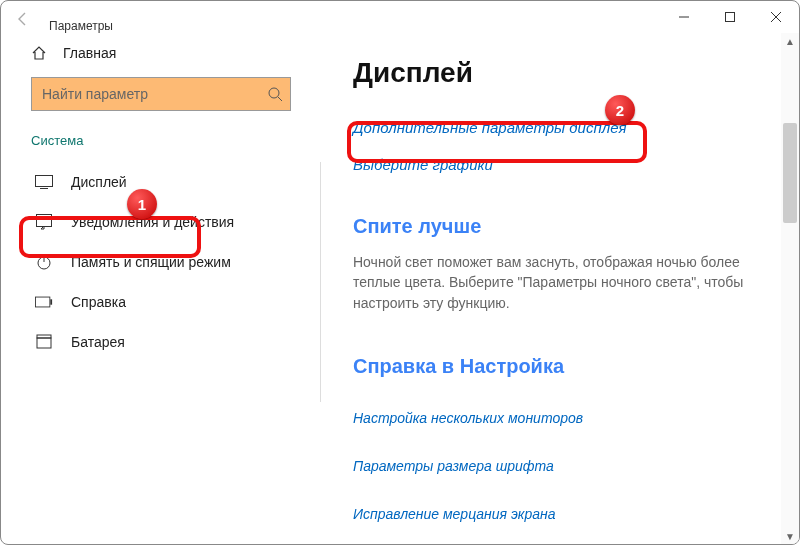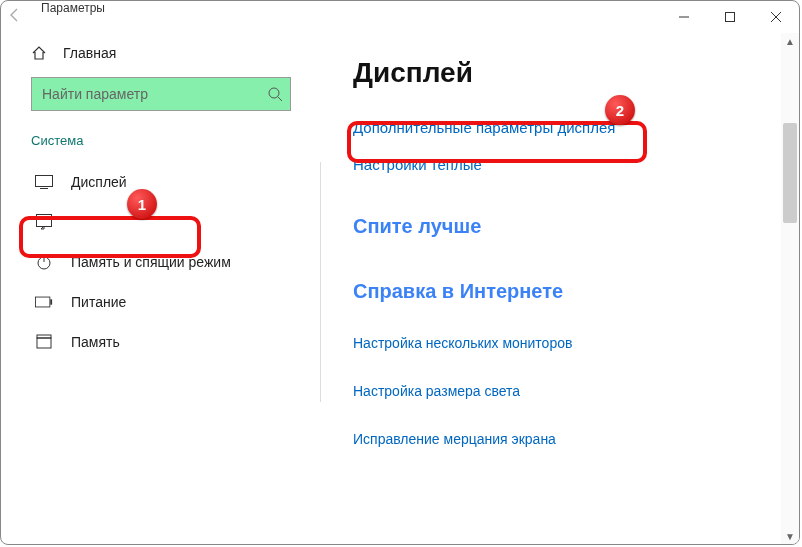--- a/index.html
+++ b/index.html
@@ -1,51 +1,51 @@
 <!DOCTYPE html>
 <html><head>
 <meta charset="utf-8">
 <style>
   * { box-sizing: border-box; margin: 0; padding: 0; font-family: "Segoe UI", Arial, sans-serif; }
   html, body { width: 802px; height: 547px; overflow: hidden; background: #fff; }
   .window { width: 800px; height: 545px; border: 1px solid #888; border-radius: 8px; position: relative; background: #fff; overflow: hidden; }
 
   
-  .titlebar { height: 32px; display: flex; align-items: flex-start; }
+  .titlebar { height: 32px; display: flex; align-items: flex-end; padding-left: 8px; }
   .back { width: 28px; height: 28px; display: flex; align-items: center; justify-content: center; color: #999; }
   .title { font-size: 12px; color: #333; margin-left: 12px; }
   .winbtns { margin-left: auto; display: flex; }
   .winbtn { width: 46px; height: 32px; display: flex; align-items: center; justify-content: center; color: #333; }
 
   
   .body { display: flex; height: calc(100% - 32px); }
   .sidebar { width: 320px; padding: 0 0 0 0; border-right: 0; display: flex; flex-direction: column; }
   .main { flex: 1; display: flex; position: relative; }
   .content { flex: 1; padding: 24px 24px 0 32px; overflow: hidden; }
   .scrollbar { width: 18px; position: relative; background: #fafafa; }
   .thumb { position: absolute; right: 2px; left: 2px; top: 90px; height: 100px; background: #ccc; border-radius: 2px; }
   .arrow-up, .arrow-down { position: absolute; left: 0; right: 0; display:flex; align-items:center; justify-content:center; color:#666; font-size:10px; height:16px;}
   .arrow-up { top:0; } .arrow-down { bottom:0; }
 
   
   .home { display: flex; align-items: center; padding: 12px 20px 12px 30px; gap: 16px; font-size: 14px; color: #222; }
   .searchwrap { margin: 4px 30px 12px 30px; position: relative; }
-  .search { width: 100%; height: 34px; border: 1px solid #999; padding: 0 34px 0 10px; font-size: 14px; background: #86efac; color:#555; }
+  .search { width: 100%; height: 34px; border: 1px solid #999; padding: 0 34px 0 10px; font-size: 14px; background: #fdba74; color:#555; }
   .search::placeholder { color: #666; }
   .search-icon { position:absolute; right:8px; top:50%; transform:translateY(-50%); color:#555; }
   .section-label { font-size: 13px; font-weight: 400; color: #0f766e; padding: 10px 30px 14px 30px; }
 
   .navlist { display: flex; flex-direction: column; border-right: 1px solid #ddd; margin-right: 0; padding-bottom: 40px; }
   .navitem { display: flex; align-items: center; gap: 18px; padding: 12px 20px 12px 34px; font-size: 14px; color: #222; position: relative; }
   .navitem .ico { width: 18px; display:flex; align-items:center; justify-content:center; color:#333; }
   .navitem.selected { background: transparent; }
 
   
   h1 { font-size: 28px; font-weight: 600; color: #111; margin-bottom: 30px; }
-  .link { color: #0067c0; font-size: 15px; display: block; margin-bottom: 20px; cursor: pointer; }
+  .link { color: #0067c0; font-size: 15px; display: block; margin-bottom: 20px; cursor: pointer; font-style: italic; }
   h2 { font-size: 20px; font-weight: 600; color: #3b82f6; margin-top: 42px; margin-bottom: 14px; }
   .desc { font-size: 14px; color: #666; line-height: 1.45; max-width: 400px; }
   .help-links .link { margin-bottom: 10px; font-size: 14px; margin-top: 32px; }
 
   
   .anno-box { position: absolute; border: 4px solid #e11; border-radius: 10px; pointer-events: none; }
   .badge { position: absolute; width: 30px; height: 30px; border-radius: 50%; background: radial-gradient(circle at 35% 30%, #ff5a5a, #c40000); color:#fff; font-weight:700; display:flex; align-items:center; justify-content:center; font-size:15px; box-shadow: 0 1px 2px rgba(0,0,0,.4); pointer-events:none; }
 
   svg { display:block; }
 </style>
@@ -114,63 +114,65 @@
             </span>
           <span>Дисплей</span>
         </div>
         <div class="navitem">
           <span class="ico">
               <svg width="16" height="16" viewBox="0 0 16 16">
                 <rect x="0.5" y="0.5" width="15" height="12" stroke="#333" fill="none"></rect>
                 <path d="M5 15 L8 12 L8 15 Z" stroke="#333" fill="none"></path>
               </svg>
             </span>
+          <span>Уведомления и действия</span>
         </div>
         <div class="navitem">
           <span class="ico">
               <svg width="16" height="16" viewBox="0 0 16 16">
                 <circle cx="8" cy="9" r="6" stroke="#333" fill="none"></circle>
                 <line x1="8" y1="1" x2="8" y2="8" stroke="#333"></line>
               </svg>
             </span>
           <span>Память и спящий режим</span>
         </div>
         <div class="navitem">
           <span class="ico">
               <svg width="20" height="12" viewBox="0 0 20 12">
                 <rect x="0.5" y="0.5" width="16" height="11" stroke="#333" fill="none"></rect>
                 <rect x="17" y="3" width="2" height="6" fill="#333"></rect>
               </svg>
             </span>
-          <span>Питание</span>
+          <span>Справка</span>
         </div>
         <div class="navitem">
           <span class="ico">
               <svg width="16" height="16" viewBox="0 0 16 16">
                 <rect x="1" y="4" width="14" height="10" stroke="#333" fill="none"></rect>
                 <rect x="1" y="1" width="14" height="3" stroke="#333" fill="none"></rect>
               </svg>
             </span>
-          <span>Память</span>
+          <span>Батарея</span>
         </div>
       </div>
     </div>
 
     <div class="main">
       <div class="content">
         <h1>Дисплей</h1>
         <a class="link">Дополнительные параметры дисплея</a>
-        <a class="link">Настройки теплые</a>
+        <a class="link">Выберите графики</a>
 
         <h2>Спите лучше</h2>
+        <p class="desc">Ночной свет поможет вам заснуть, отображая ночью более теплые цвета. Выберите "Параметры ночного света", чтобы настроить эту функцию.</p>
 
-        <h2>Справка в Интернете</h2>
+        <h2>Справка в Настройка</h2>
         <div class="help-links">
           <a class="link">Настройка нескольких мониторов</a>
-          <a class="link">Настройка размера света</a>
+          <a class="link">Параметры размера шрифта</a>
           <a class="link">Исправление мерцания экрана</a>
         </div>
       </div>
 
       <div class="scrollbar">
         <div class="arrow-up">▲</div>
         <div class="thumb"></div>
         <div class="arrow-down">▼</div>
       </div>
     </div>

